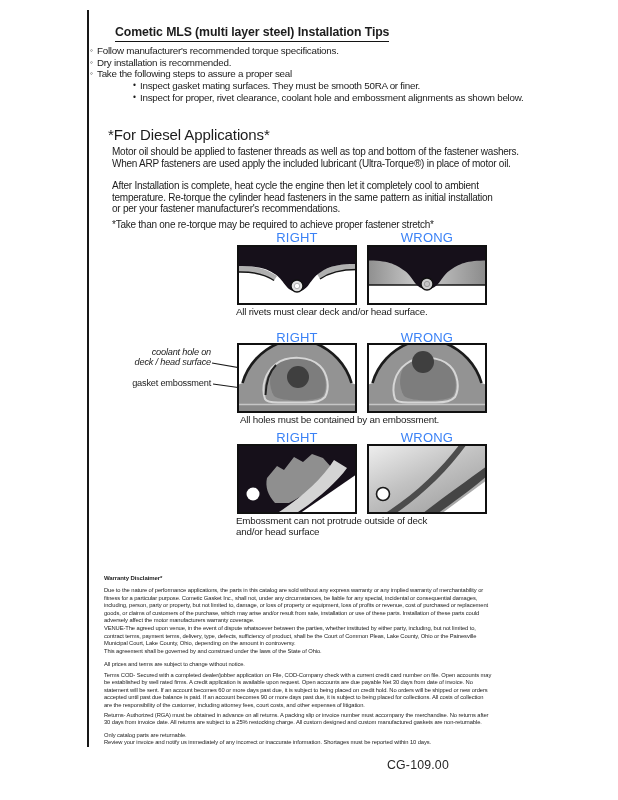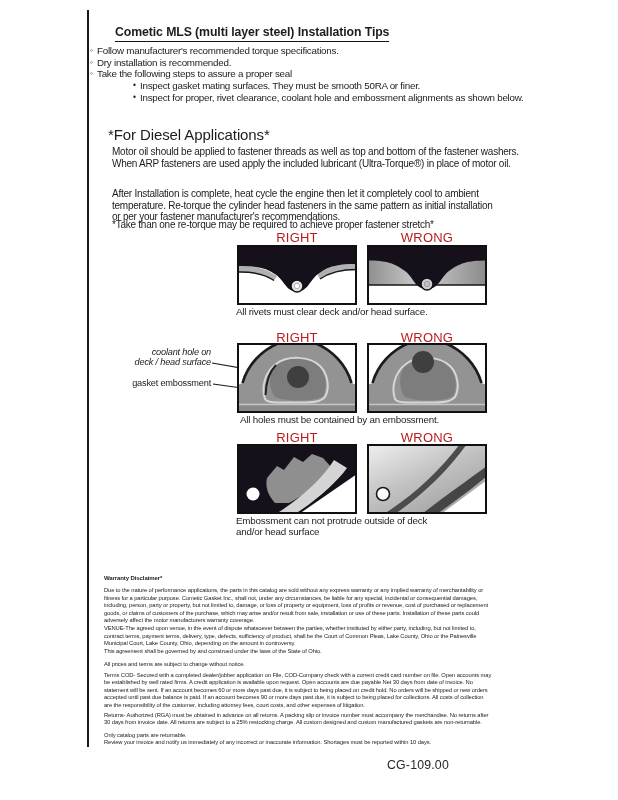--- a/index.html
+++ b/index.html
@@ -8,23 +8,23 @@
   .vrule{position:absolute;left:87px;top:10px;width:1.5px;height:737px;background:#181818;}
   .title{position:absolute;left:115px;top:25px;margin:0;font-size:12.3px;font-weight:bold;
          letter-spacing:-0.1px;white-space:nowrap;border-bottom:1.7px solid #141414;padding-bottom:1.5px;text-align:center;}
   .bullets{position:absolute;left:90px;top:45px;font-size:9.8px;letter-spacing:-0.25px;
            line-height:11.65px;white-space:nowrap;}
   .b-row .dot{display:inline-block;width:7px;font-size:8.5px;vertical-align:top;}
   .b-row.sub{padding-left:43px;}
   .heading2{position:absolute;left:100px;top:118px;margin:8px;font-size:15px;font-weight:normal;letter-spacing:-0.1px;}
   .body-para{position:absolute;left:100px;margin:12px;font-size:10px;letter-spacing:-0.25px;
              line-height:11.6px;white-space:pre-line;width:470px;}
-  #para1{top:134px;} #para2{top:176px;} #note{top:206.5px;}
+  #para1{top:134px;} #para2{top:168px;} #note{top:206.5px;}
   .fig-label{position:absolute;width:120px;text-align:center;font-size:13px;letter-spacing:0.2px;
-             color:#b91c1c;white-space:nowrap;}
+             color:#3b82f6;white-space:nowrap;}
   .fig-box{position:absolute;width:120px;}
   .fig-box svg{display:block;width:120px;}
   .caption{position:absolute;font-size:9.8px;letter-spacing:-0.2px;line-height:10.6px;white-space:pre-line;}
   .annot{position:absolute;left:108px;width:103px;text-align:right;font-size:9.2px;
          letter-spacing:-0.2px;line-height:10.3px;white-space:pre-line;}
   #annot-coolant{top:346.5px;font-style:italic;}
   #annot-emboss{top:378px;}
   .pointer-svg{position:absolute;left:115px;top:340px;width:185px;height:60px;}
   .disc{position:absolute;left:104px;width:436px;margin:0;font-size:5.8px;letter-spacing:-0.1px;
         line-height:7.6px;white-space:pre-line;color:#232323;}

